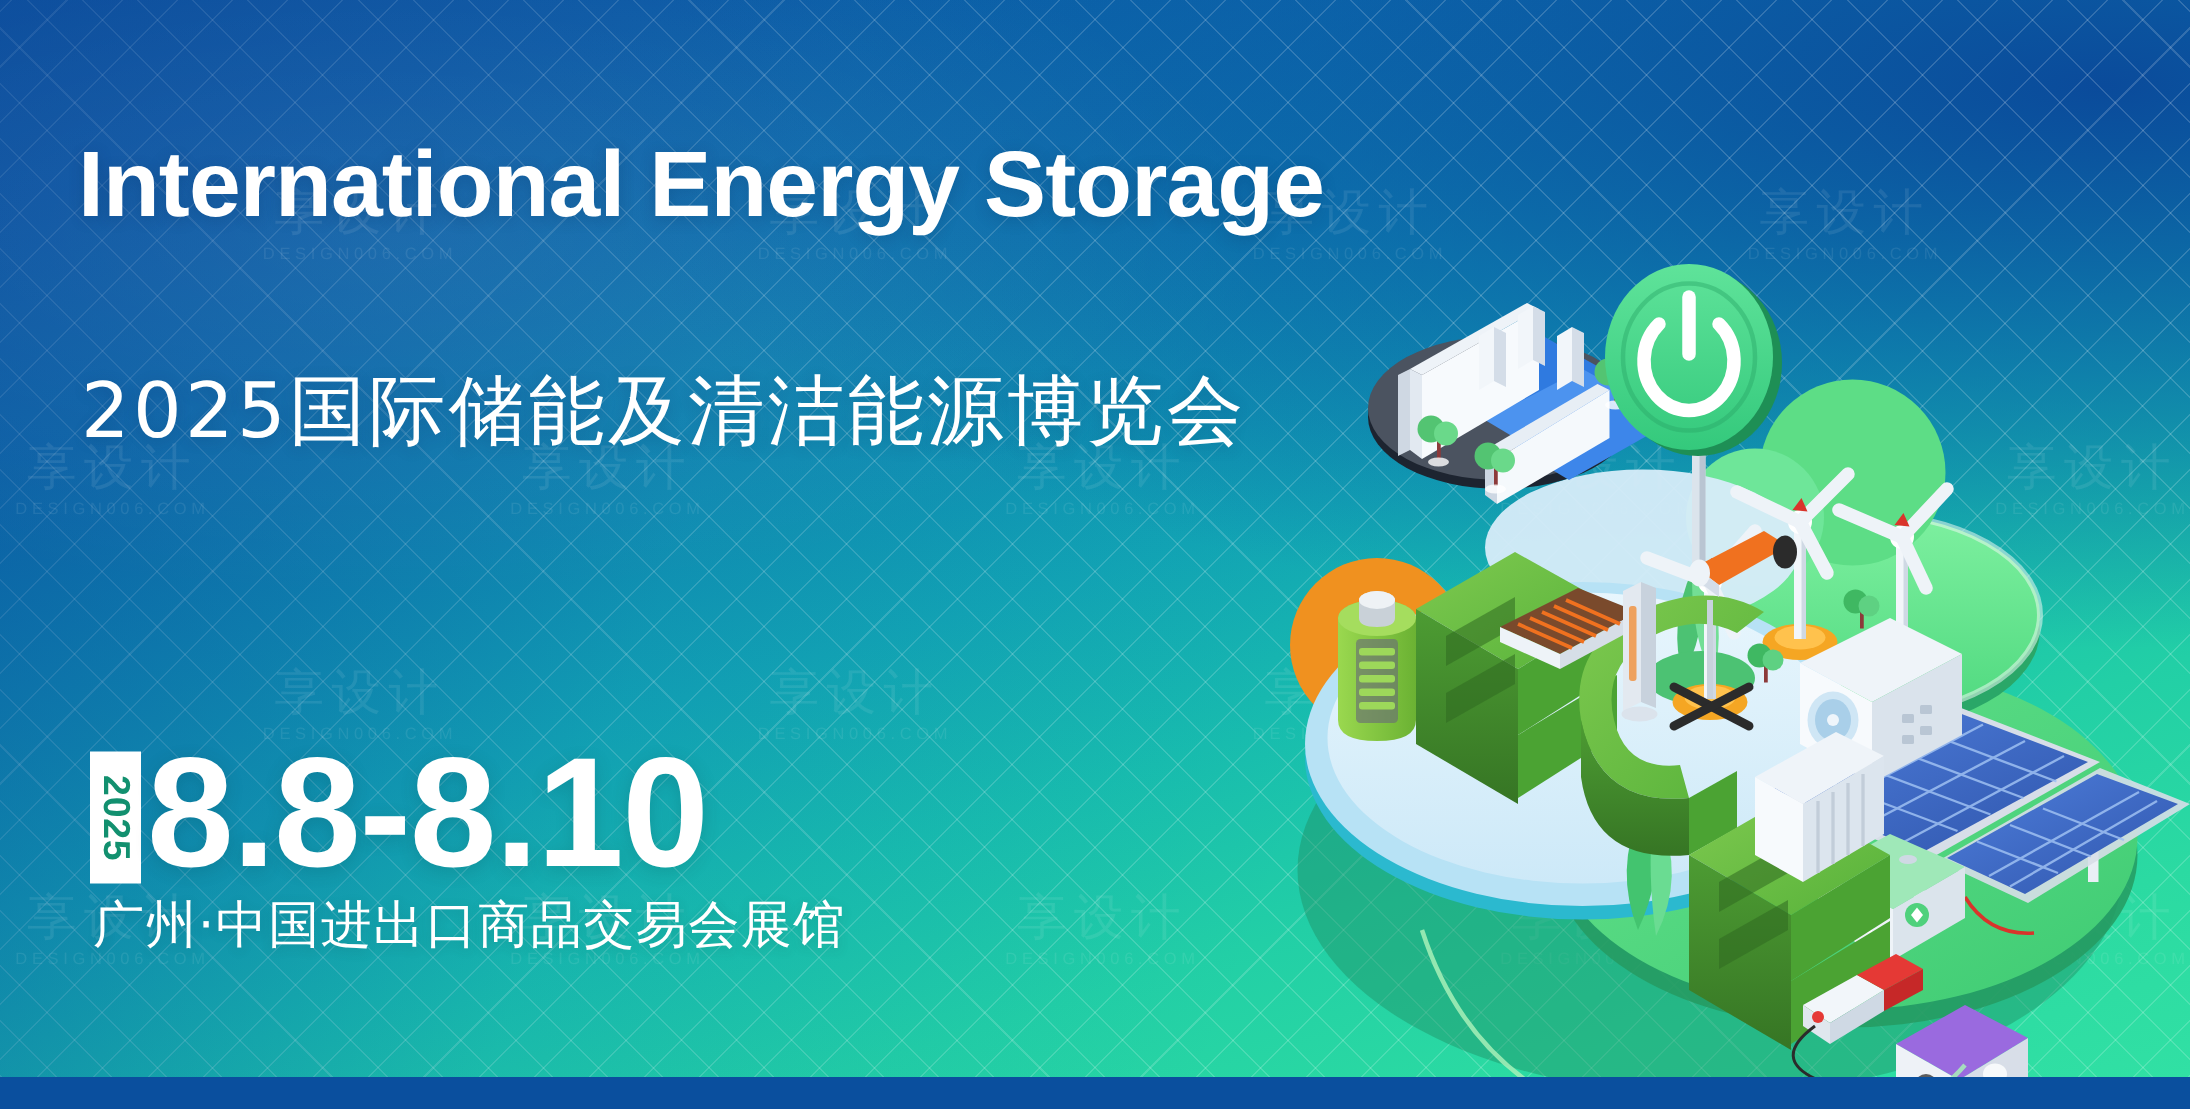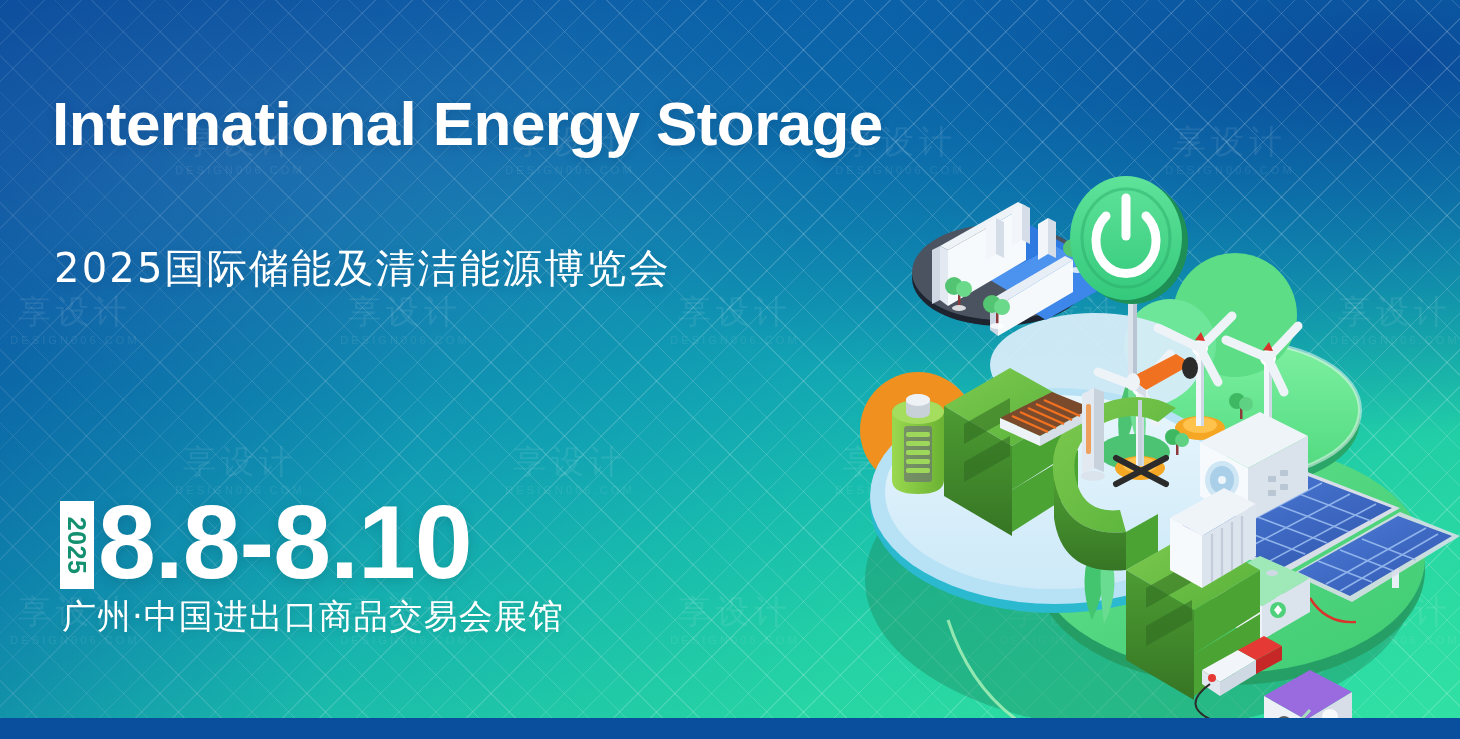--- a/index.html
+++ b/index.html
@@ -68,21 +68,21 @@
     font-weight:bold;
     line-height:1.34;
     letter-spacing:-0.6px;
     text-shadow:0 2px 10px rgba(4,40,80,.22);
   }
   .title-en .l2{ display:block; }
 
   .title-cn{
     position:absolute; left:54px; top:246px;
     color:#ffffff;
-    font-size:40px;
+    font-size:51px;
     font-weight:400;
     letter-spacing:2.2px;
     line-height:1.12;
     font-family:"DejaVu Sans","Liberation Sans",sans-serif;
     text-shadow:0 2px 10px rgba(4,40,80,.2);
   }
 
   
   .date-row{
     position:absolute; left:60px; top:497px;

